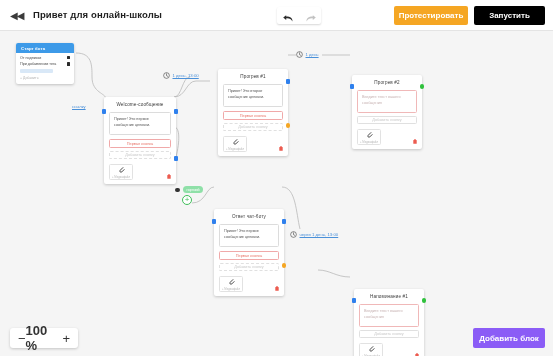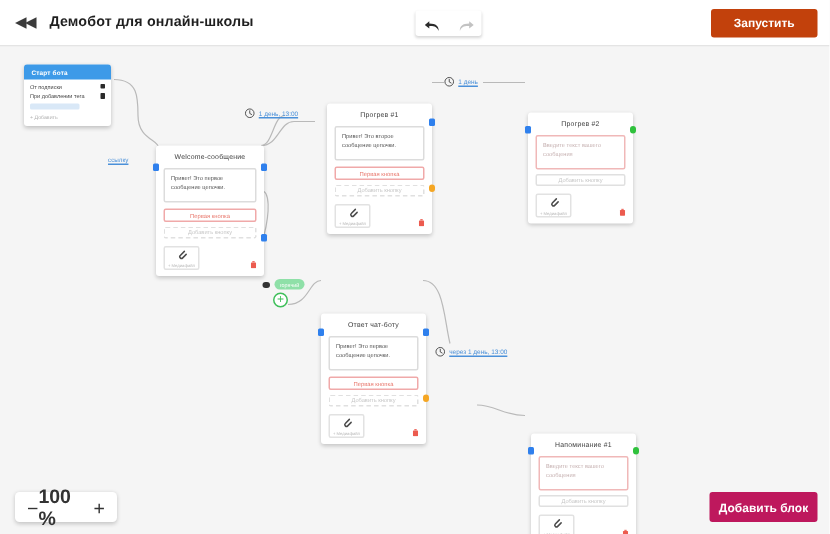--- a/index.html
+++ b/index.html
@@ -49,21 +49,21 @@
     position: absolute; left: 394px; top: 6px;
     width: 74px; height: 19px;
     background: #f5a623; color: #ffffff;
     border: none; border-radius: 2px;
     font-family: "Liberation Sans", sans-serif;
     font-size: 8px; font-weight: bold; cursor: pointer;
   }
   .btn-launch {
     position: absolute; left: 474px; top: 6px;
     width: 71px; height: 19px;
-    background: #c2410c; color: #ffffff;
+    background: #000000; color: #ffffff;
     border: none; border-radius: 2px;
     font-family: "Liberation Sans", sans-serif;
     font-size: 8px; font-weight: bold; cursor: pointer;
   }
 
   
   .canvas {
     position: absolute; left: 0; top: 31px;
     width: 553px; height: 325px;
     background: #f5f5f5;
@@ -224,49 +224,50 @@
     padding: 0 8px;
     z-index: 30;
   }
   .zoom-ctl .sign { font-size: 13px; color: #333; cursor: pointer; line-height: 13px; }
   .zoom-ctl .lvl { font-size: 13px; font-weight: bold; color: #333; }
 
   
   .add-block {
     position: absolute; right: 8px; bottom: 8px;
     width: 72px; height: 20px;
-    background: #be185d; color: #ffffff;
+    background: #8b5cf6; color: #ffffff;
     border: none; border-radius: 2px;
     font-family: "Liberation Sans", sans-serif;
     font-size: 8px; font-weight: bold; cursor: pointer;
     z-index: 30;
   }
 </style>
 </head>
 <body>
 
 <div id="app">
 
   <div class="header">
     <div class="collapse-btn">◀◀</div>
-    <div class="app-title">Демобот для онлайн-школы</div>
+    <div class="app-title">Привет для онлайн-школы</div>
 
     <div class="undo-group">
       <span class="ic">
         <svg viewBox="0 0 13 11" width="13" height="11">
           <path d="M4.2 2.2 L1.2 4.6 L4.2 7.0 L4.2 5.4 C7.5 5.2 9.2 6.0 10.4 8.6 C10.6 5.4 8.6 3.6 4.2 3.6 Z" fill="#2b2b2b"></path>
         </svg>
       </span>
       <span class="ic">
         <svg viewBox="0 0 13 11" width="13" height="11">
           <path d="M8.8 2.2 L11.8 4.6 L8.8 7.0 L8.8 5.4 C5.5 5.2 3.8 6.0 2.6 8.6 C2.4 5.4 4.4 3.6 8.8 3.6 Z" fill="#c2c2c2"></path>
         </svg>
       </span>
     </div>
 
+    <button class="btn-test">Протестировать</button>
     <button class="btn-launch">Запустить</button>
   </div>
 
   <div class="canvas">
 
     <svg id="wires">
       <g fill="none" stroke="#b9b9b9" stroke-width="0.8">
 
         <path d="M76,22 C92,22 92,34 92,46 C92,62 106,62 106,68"></path>
 

